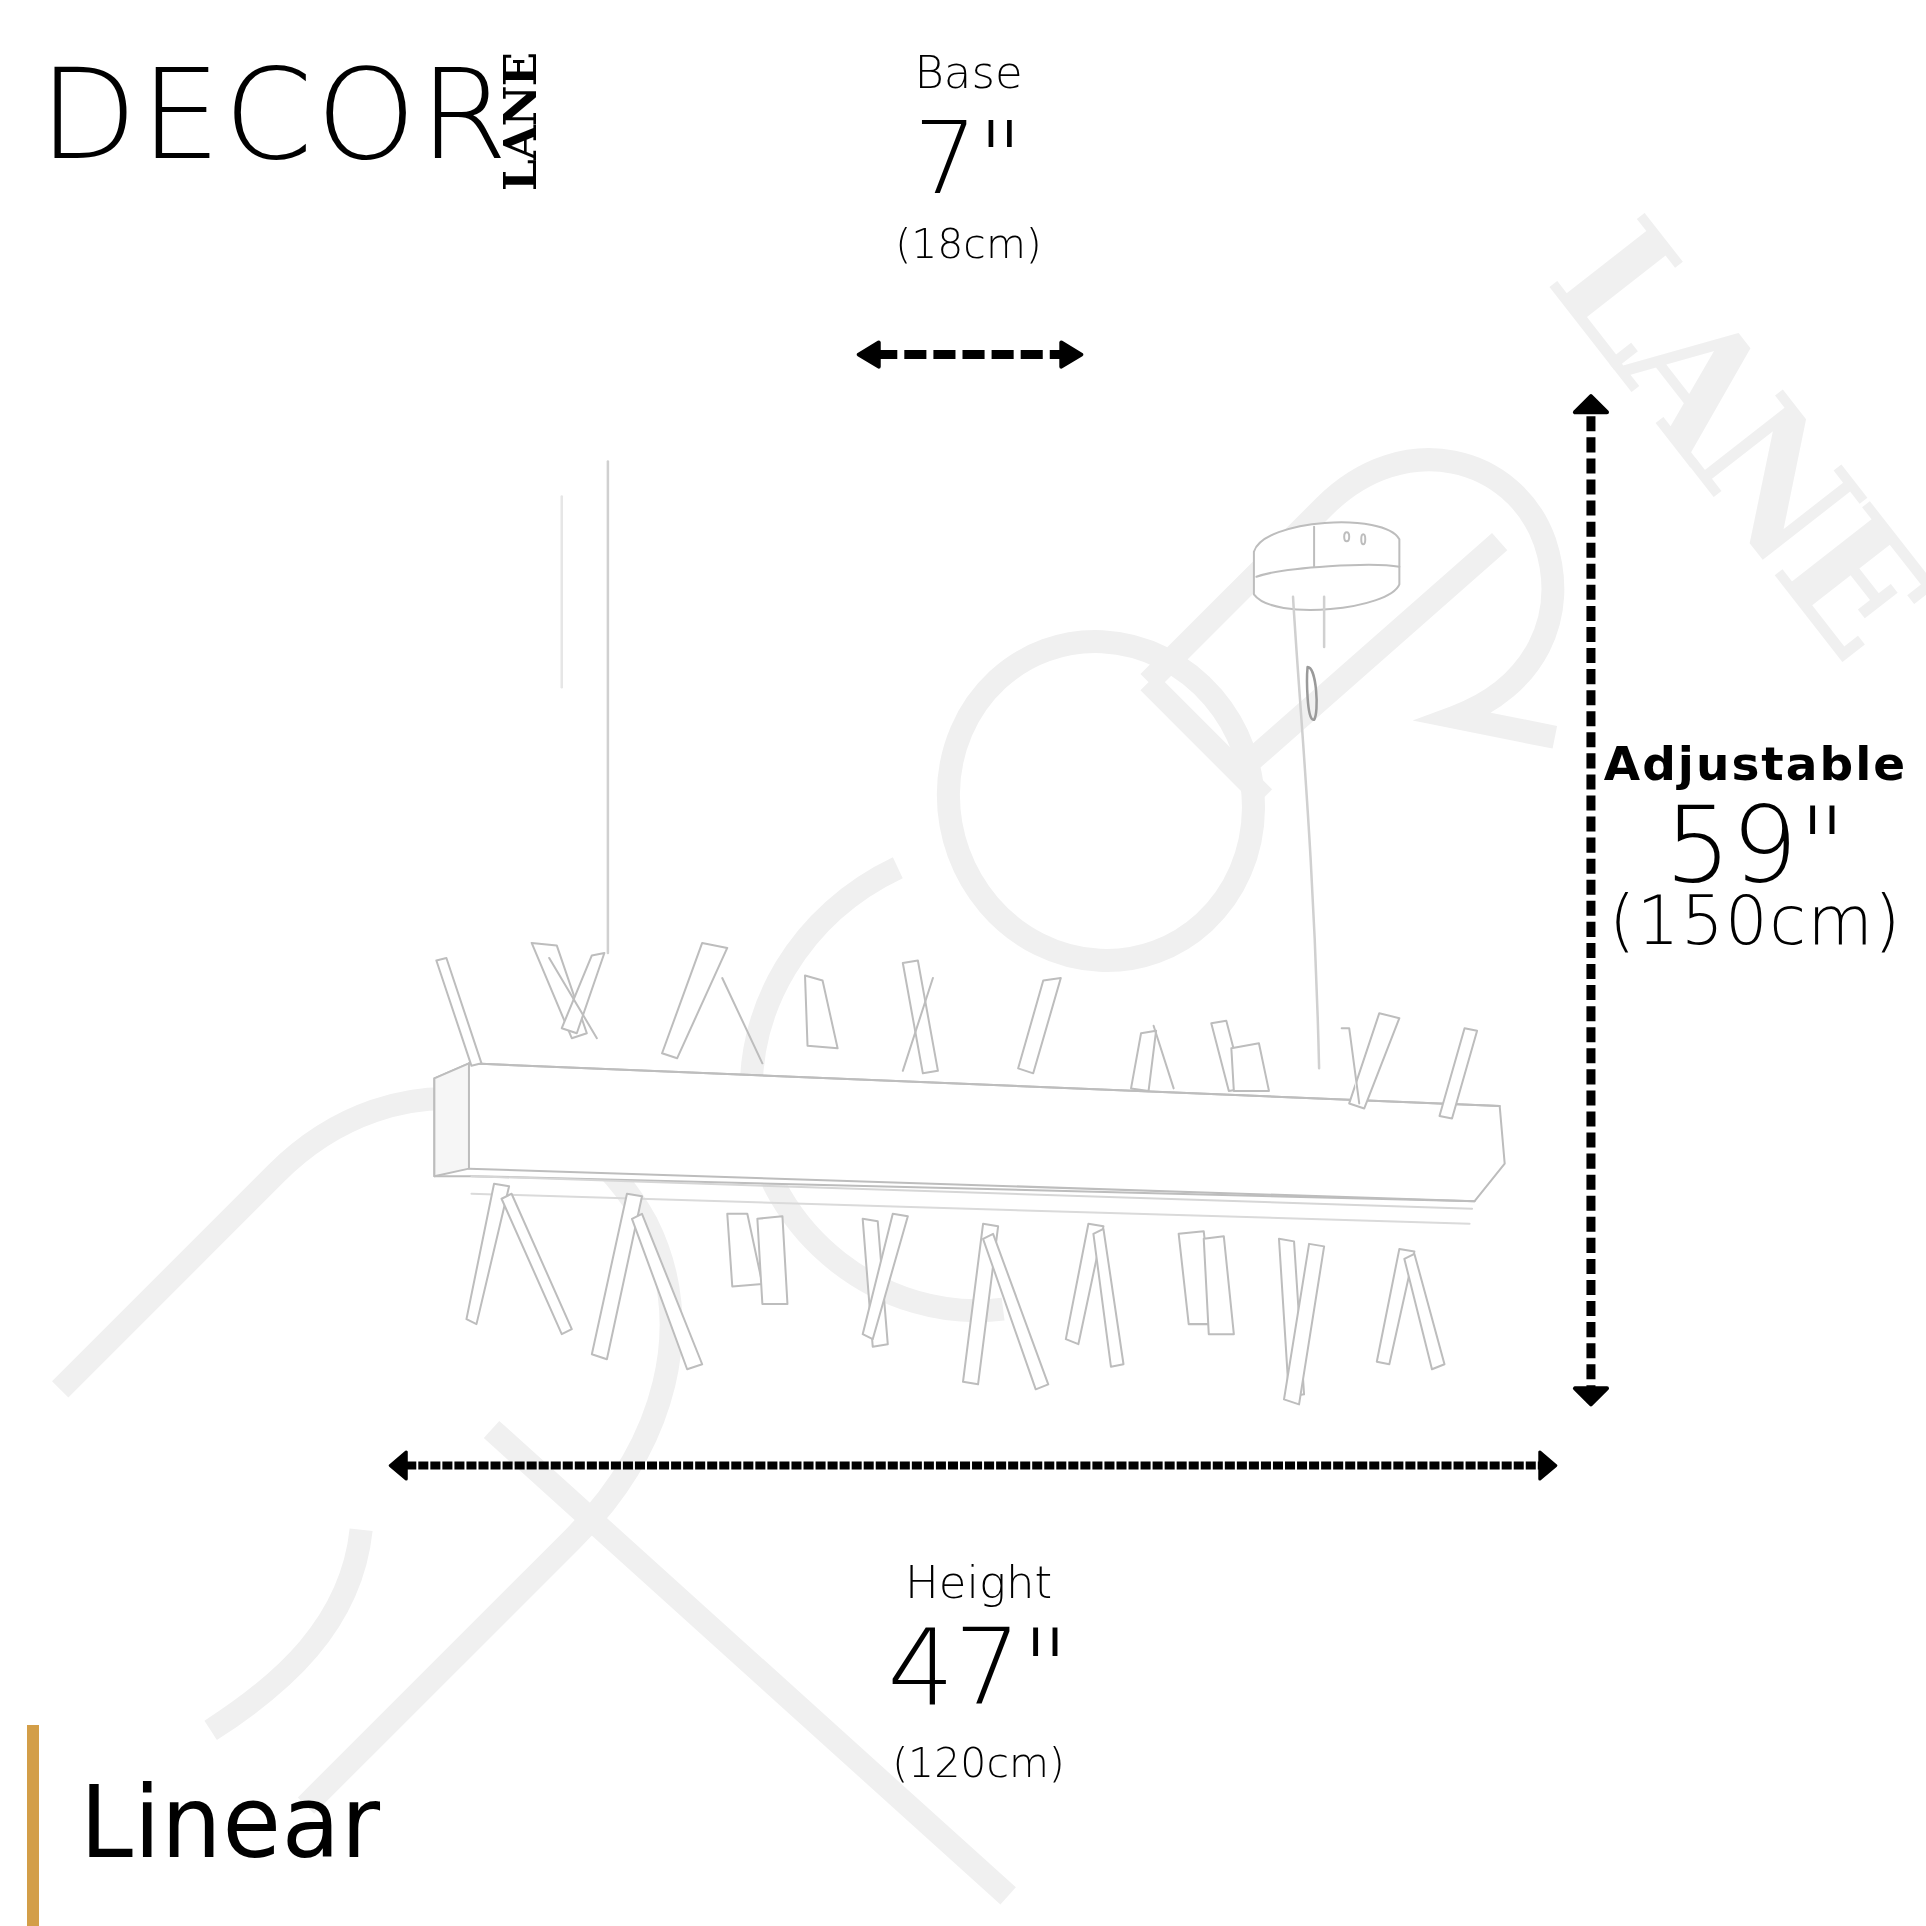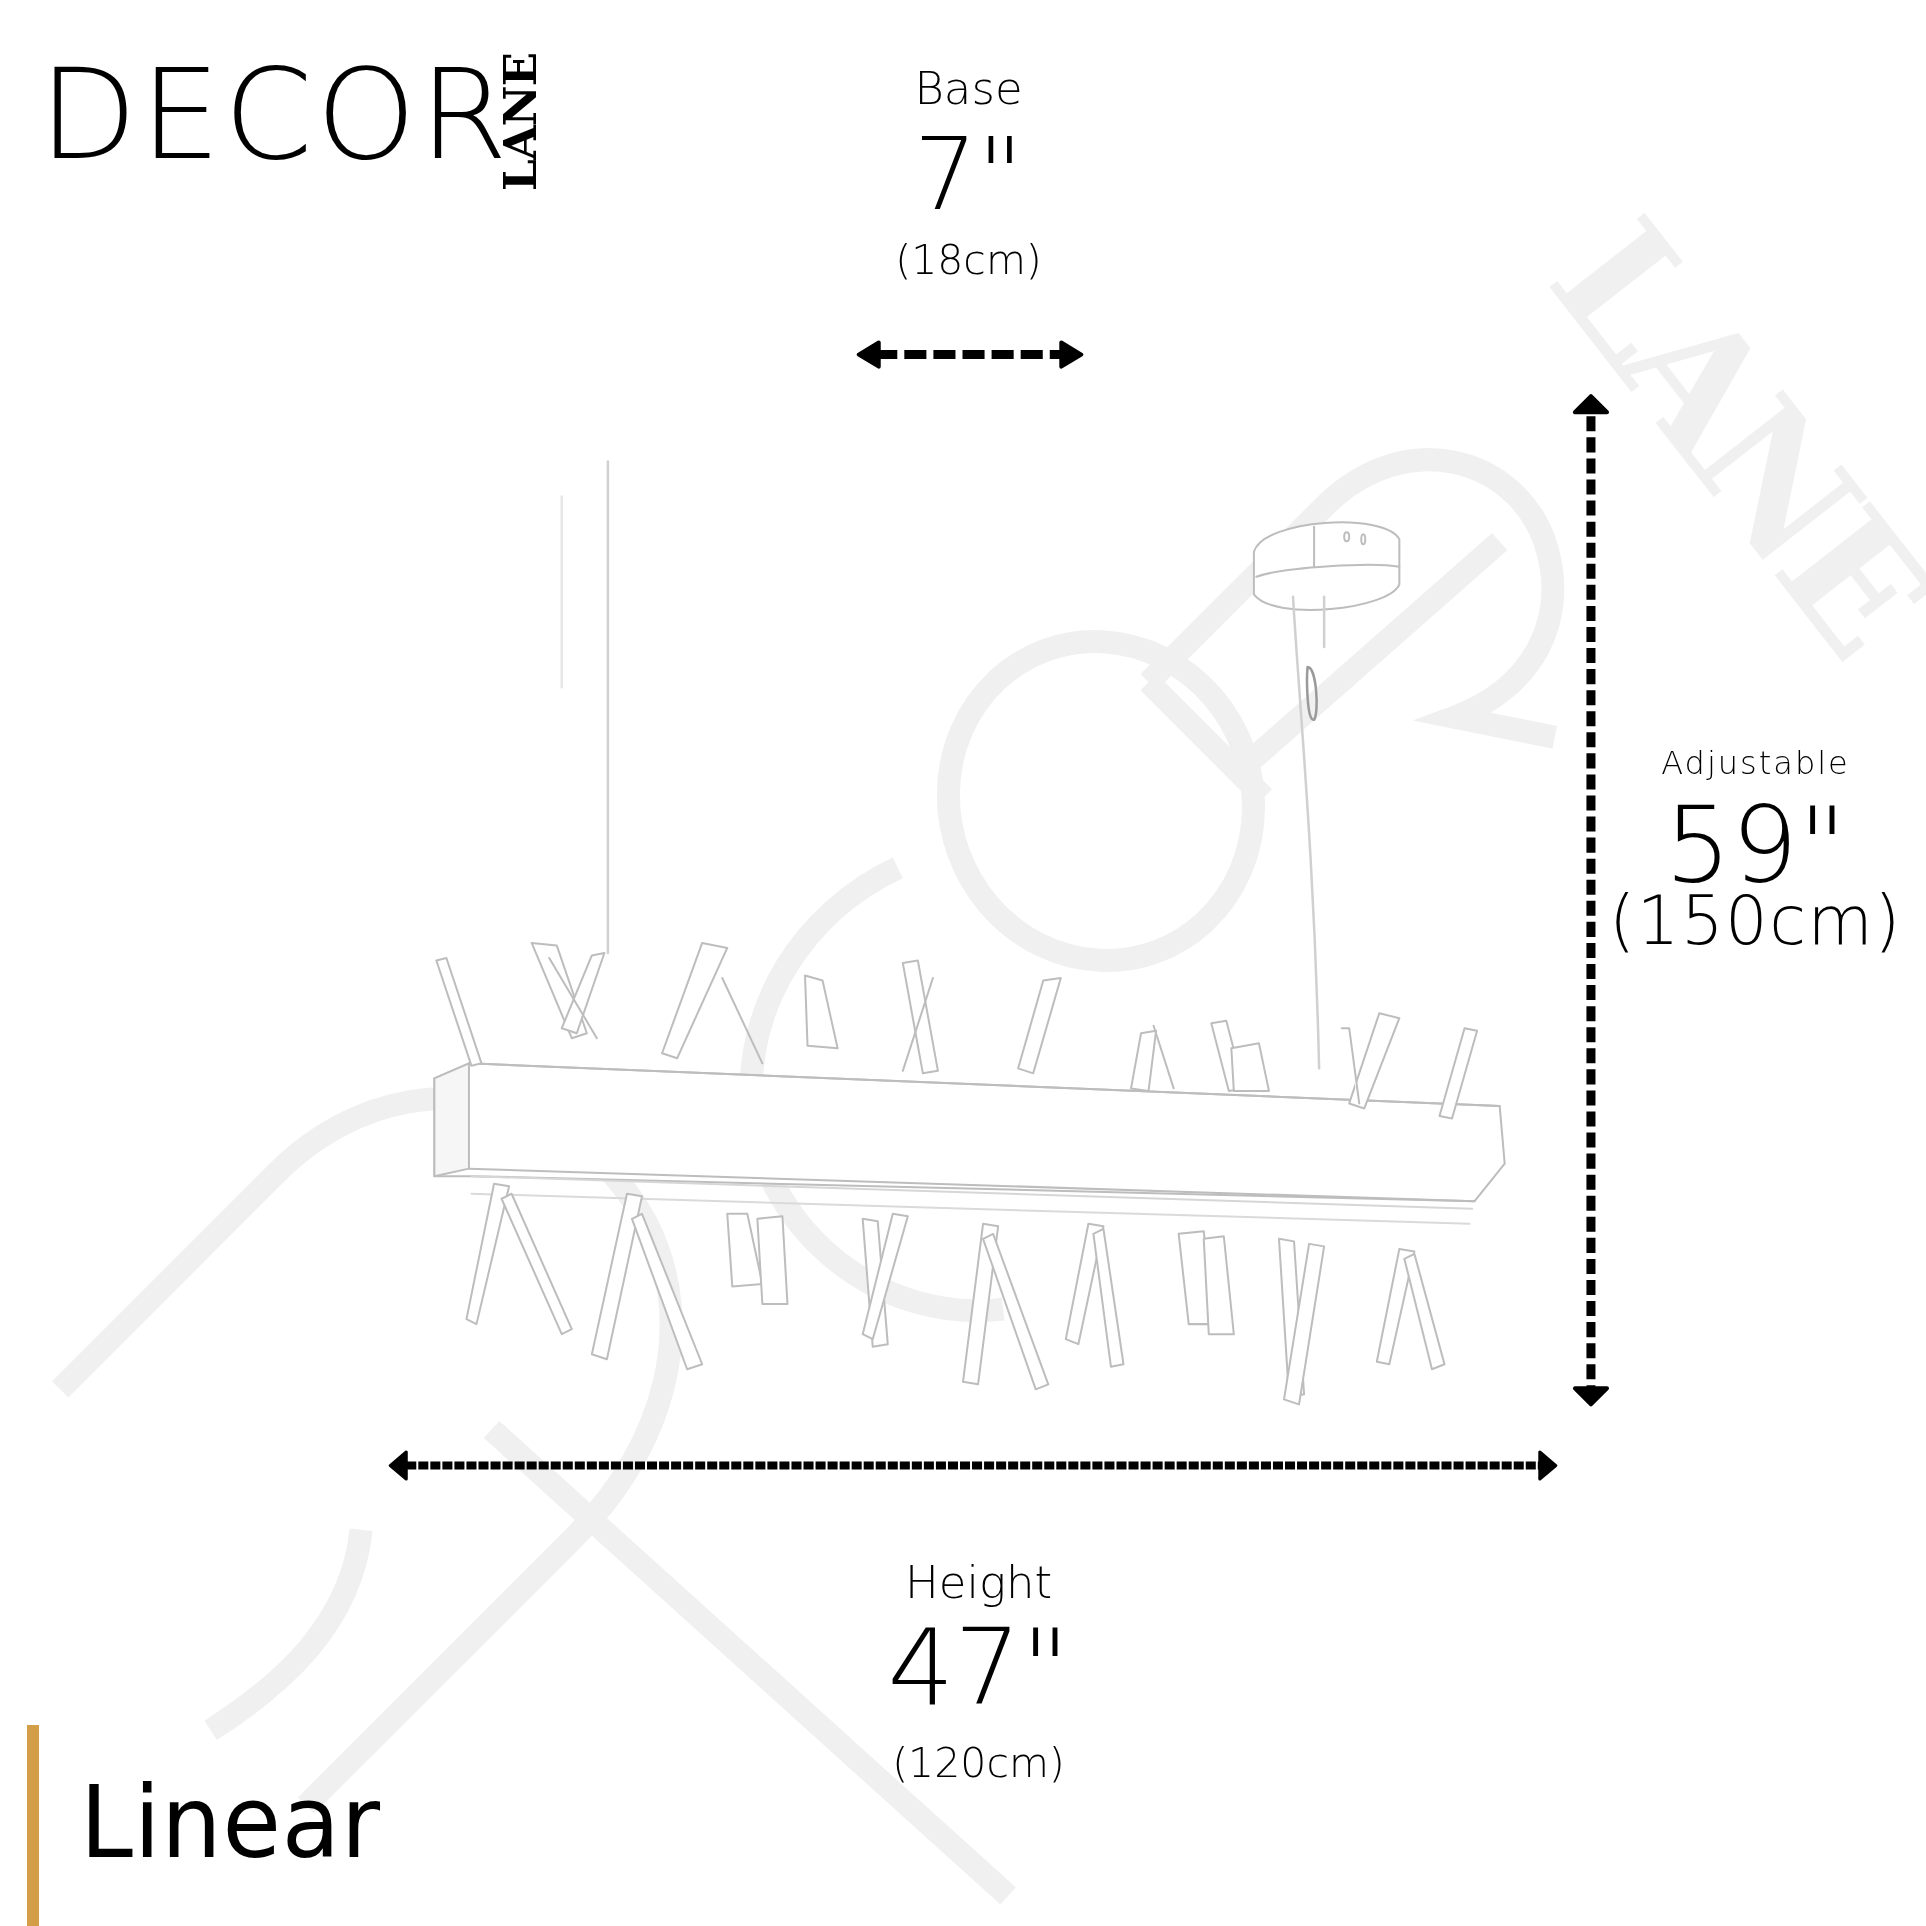--- a/index.html
+++ b/index.html
@@ -17,26 +17,26 @@
                    font-family: "DejaVu Serif", "Liberation Serif", serif; font-weight: 700;
                    font-size: 45px; line-height: 45px; white-space: nowrap; letter-spacing: -1px; }
 
   
   .dim { text-align: center; font-family: "DejaVu Sans", sans-serif; font-weight: 300; white-space: nowrap; }
   .dim .label { font-size: 45px; line-height: 1; }
   .dim .value { font-size: 100px; line-height: 1; font-weight: 300; }
   .dim .metric { font-size: 41px; line-height: 1; }
 
   .base-block { left: 853px; top: 50px; width: 231px; }
-  .base-block .label { margin-top: 16px; }
+  .base-block .label { margin-top: 0; }
   .base-block .value { margin-top: 14px; }
   .base-block .metric { margin-top: 15px; }
 
   .height-block { left: 1595px; top: 727px; width: 321px; }
-  .height-block .label { font-size: 32px; line-height: 73px; letter-spacing: 2px; }
+  .height-block .label { font-size: 47px; line-height: 73px; letter-spacing: 2px; font-weight: bold; }
   .height-block .value { font-size: 105px; line-height: 100px; margin-top: -4px; }
   .height-block .metric { font-size: 67px; line-height: 50px; letter-spacing: 1.5px; }
 
   .length-block { left: 823px; top: 1560px; width: 311px; }
   .length-block .value { margin-top: 11px; font-size: 105px; }
   .length-block .metric { margin-top: 22px; }
 
   
   .accent-bar { left: 26.6px; top: 1725px; width: 12px; height: 201px; }
   .product-name { left: 80px; top: 1773px; font-family: "DejaVu Sans", sans-serif; font-weight: 400;

